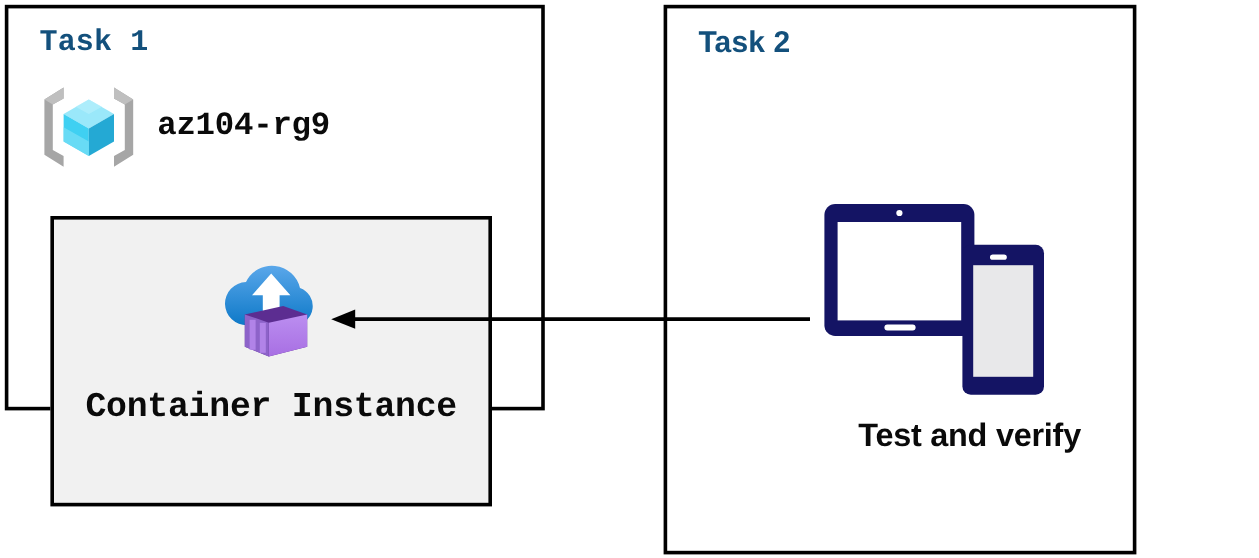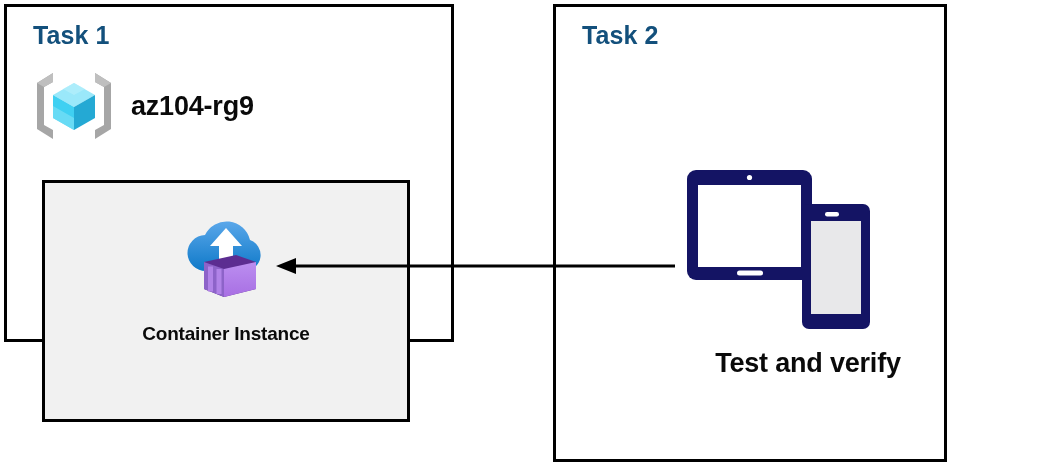--- a/index.html
+++ b/index.html
@@ -27,20 +27,21 @@
     position: absolute;
     background: #ffffff;
     border: 3px solid #000000;
     box-sizing: border-box;
   }
   #panel-task1 {
     left: 4px;
     top: 4px;
     width: 450px;
     height: 338px;
+    font-family: Liberation Mono, monospace;
   }
   #panel-task2 {
     left: 553px;
     top: 4px;
     width: 394px;
     height: 458px;
   }
 
   .panel-title {
     position: absolute;
@@ -96,21 +97,21 @@
     width: 96px;
     height: 96px;
     display: block;
   }
   #container-instance-label {
     position: absolute;
     left: 0;
     right: 0;
     top: 140px;
     text-align: center;
-    font-size: 19px;
+    font-size: 29px;
     font-weight: bold;
     color: #0a0a0a;
     letter-spacing: -0.2px;
   }
 
   
   #devices-icon {
     position: absolute;
     left: 684px;
     top: 164px;

